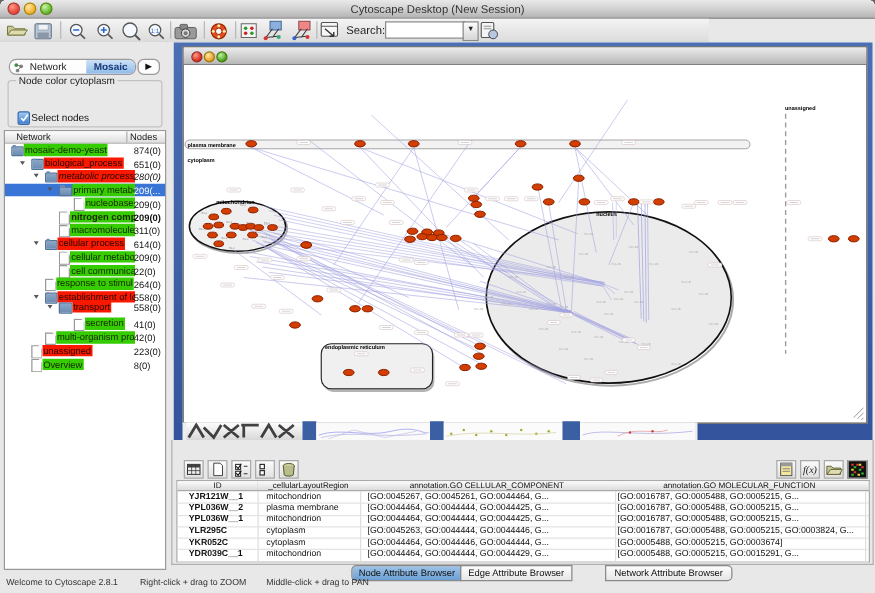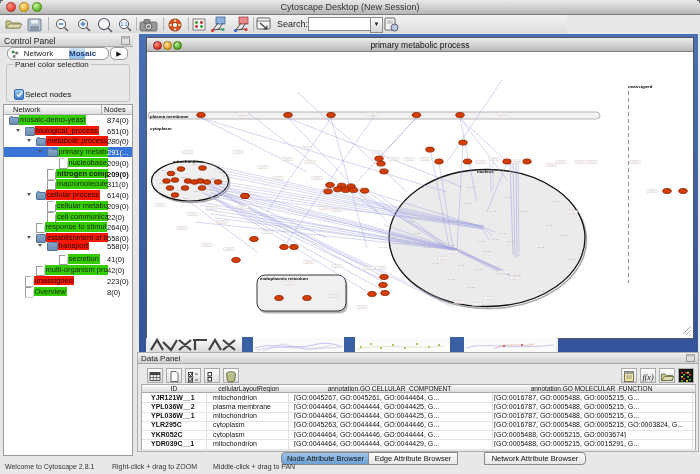--- a/index.html
+++ b/index.html
@@ -25,21 +25,21 @@
     color:#222;text-align:center;line-height:13px;}
   
   #cpanel{left:0;top:33px;width:134px;height:441px;background:#e8e8e8;}
   #cp-header{position:absolute;left:0;top:1px;width:133px;height:12px;
      background:linear-gradient(#f0f0f0,#d2d2d2);border-bottom:1px solid #aaa;}
   #cp-header span{position:absolute;left:4px;top:2px;font-size:8.5px;color:#222;}
   #cp-tabs{position:absolute;left:7px;top:14px;width:100px;height:11px;
      background:#fdfdfd;border:1px solid #9a9a9a;border-radius:6px;overflow:hidden;}
   #tab-network{position:absolute;left:0;top:0;width:61px;height:11px;font-size:8px;
      color:#222;text-align:center;line-height:11px;}
-  #tab-mosaic{position:absolute;left:61px;top:0;width:16px;height:11px;
+  #tab-mosaic{position:absolute;left:61px;top:0;width:39px;height:11px;
      background:linear-gradient(#cde2f7,#8fbbe8);color:#1a3a7a;font-weight:bold;
      font-size:8px;text-align:center;line-height:11px;}
   #tab-arrow{position:absolute;left:110px;top:14px;width:16px;height:11px;
      background:#fdfdfd;border:1px solid #9a9a9a;border-radius:5px;
      font-size:7px;line-height:11px;text-align:center;color:#111;}
   #groupbox{position:absolute;left:6px;top:31px;width:122px;height:36px;
      border:1px solid #c2c2c2;border-radius:3px;}
   #groupbox .glabel{position:absolute;left:6px;top:-5px;background:#e8e8e8;
      padding:0 2px;font-size:8px;color:#222;}
   #combo{position:absolute;left:5px;top:9px;width:112px;height:11px;background:#fff;
@@ -205,40 +205,33 @@
   <div id="searchdrop">▼</div>
   <svg class="abs" style="left:384px;top:2px" width="15" height="15" viewBox="0 0 15 15">
     <rect x="1" y="1" width="10" height="12" rx="1" fill="#f4f4f4" stroke="#555" stroke-width="0.9"></rect>
     <line x1="3" y1="4" x2="9" y2="4" stroke="#888" stroke-width="0.7"></line>
     <line x1="3" y1="6" x2="9" y2="6" stroke="#888" stroke-width="0.7"></line>
     <circle cx="10.5" cy="10.5" r="3.5" fill="#b8c8dd" stroke="#445" stroke-width="0.8"></circle>
   </svg>
 </div>
 
 <div class="abs" id="cpanel">
-  <div id="cp-header">
-      <span>Control Panel</span>
-    <svg style="position:absolute;right:3px;top:2px" width="9" height="9">
-        <rect x="0.5" y="0.5" width="8" height="8" fill="none" stroke="#999"></rect>
-        <rect x="0.5" y="0.5" width="8" height="2.5" fill="#bbb"></rect>
-      </svg>
-  </div>
   <div id="cp-tabs">
     <div id="tab-network">Network</div>
     <div id="tab-mosaic">Mosaic</div>
   </div>
   <svg class="abs" style="left:11px;top:17px" width="8" height="8">
     <circle cx="2" cy="2" r="1.5" fill="#3a9a3a"></circle>
       <circle cx="6" cy="3" r="1.5" fill="#888"></circle>
     <circle cx="3" cy="6.5" r="1.5" fill="#888"></circle>
       <path d="M2 2 L6 3 L3 6.5" stroke="#666" stroke-width="0.7" fill="none"></path>
   </svg>
   <div id="tab-arrow">▶</div>
   <div id="groupbox">
-      <span class="glabel">Panel color selection</span>
+      <span class="glabel">Node color cytoplasm</span>
   </div>
   <div id="selchk">
     <svg width="9" height="9" style="display:block">
         <path d="M2 4.6 L3.8 6.4 L7.2 1.8" stroke="#fff" stroke-width="1.4" fill="none"></path>
       </svg>
   </div>
   <div id="selchk-lbl">Select nodes</div>
   <div id="tree">
     <div id="tree-header">
         <span class="h1">Network</span>
@@ -260,21 +253,21 @@
         <div class="trow" style="top:30.9px;font-style:italic;">
           <div class="tri" style="left:22.5px"></div>
           <div class="fold" style="left:31.5px"></div>
           <div class="lbl r" style="left:42px;max-width:60px">metabolic process</div>
           <div class="num" style="">280(0)</div>
         </div>
         <div class="trow" style="top:41.7px;background:#3875d7;">
           <div class="tri" style="left:34px"></div>
           <div class="fold" style="left:43px"></div>
           <div class="lbl g" style="left:53.5px;max-width:48.5px">primary metabo</div>
-          <div class="num" style="color:#fff;">291(...</div>
+          <div class="num" style="color:#fff;">209(...</div>
         </div>
         <div class="trow" style="top:52.4px;">
           <div class="file" style="left:54.5px"></div>
           <div class="lbl g" style="left:63.5px;max-width:38.5px">nucleobase-</div>
           <div class="num" style="">209(0)</div>
         </div>
         <div class="trow" style="top:63.1px;font-weight:bold;">
           <div class="file" style="left:43px"></div>
           <div class="lbl g" style="left:52px;max-width:50px">nitrogen compo</div>
           <div class="num" style="">209(0)</div>
@@ -341,21 +334,20 @@
   </div>
 </div>
 
 <div class="abs" id="desktop">
   <div id="bluewrap">
     <div id="innerwin">
       <div id="iw-title">
         <div class="tl" style="left:6px;background:radial-gradient(circle at 35% 30%,#ff9a8a,#e03a28 60%,#a22);border:0.5px solid #922;"></div>
         <div class="tl" style="left:16px;background:radial-gradient(circle at 35% 30%,#ffe9a8,#f0a838 60%,#b70);border:0.5px solid #970;"></div>
         <div class="tl" style="left:26px;background:radial-gradient(circle at 35% 30%,#c0f0a0,#58b034 60%,#371);border:0.5px solid #470;"></div>
-        <div class="t">primary metabolic process</div>
       </div>
       <svg id="netcanvas" style="position:absolute;left:0;top:14px" width="544" height="285" viewBox="0 0 544 285">
           <rect x="1" y="60" width="452" height="7" rx="3.5" fill="#f2f2f2" stroke="#999" stroke-width="0.7"></rect>
           <text x="3" y="65.5" font-size="4.4" font-weight="bold" fill="#000" font-family="Liberation Sans">plasma membrane</text>
           <text x="3" y="77.5" font-size="4.4" font-weight="bold" fill="#000" font-family="Liberation Sans">cytoplasm</text>
           <ellipse cx="44.2" cy="130.5" rx="38.5" ry="20" fill="none" stroke="#aaa" stroke-width="1.4"></ellipse>
           <ellipse cx="43" cy="129" rx="38.5" ry="20" fill="#efefef" stroke="#111" stroke-width="1.2"></ellipse>
           <text x="26" y="111" font-size="4.4" font-weight="bold" fill="#000" font-family="Liberation Sans">mitochondrion</text>
           <ellipse cx="341.5" cy="188" rx="98" ry="68.5" fill="none" stroke="#aaa" stroke-width="1.6"></ellipse>
           <ellipse cx="340" cy="186" rx="98" ry="68.5" fill="#ebebeb" stroke="#111" stroke-width="1.3"></ellipse>
@@ -661,27 +653,20 @@
             <path d="M2 10 C20 4 45 12 90 7" stroke="#a9a9e0" stroke-width="0.6" fill="none"></path>
             <path d="M30 11 C45 3 60 10 70 6" stroke="#d88" stroke-width="0.5" fill="none"></path>
             <circle cx="40" cy="8" r="1" fill="#c44"></circle>
             <circle cx="58" cy="7" r="1" fill="#c44"></circle>
           </svg></div>
       </div>
   </div>
 </div>
 
 <div class="abs" id="dpanel">
-  <div id="dp-title">
-      <span>Data Panel</span>
-    <svg style="position:absolute;right:3px;top:1px" width="9" height="8">
-        <rect x="0.5" y="0.5" width="8" height="7" fill="none" stroke="#999"></rect>
-        <rect x="0.5" y="0.5" width="8" height="2" fill="#bbb"></rect>
-      </svg>
-  </div>
   <div id="dp-toolbar">
     <div class="dbtn" style="left:9px"><svg width="14" height="13">
           <rect x="2" y="2.5" width="10" height="8" fill="#eee" stroke="#333" stroke-width="0.8"></rect>
           <rect x="2" y="2.5" width="10" height="2.5" fill="#444"></rect>
           <line x1="5.3" y1="2.5" x2="5.3" y2="10.5" stroke="#333" stroke-width="0.6"></line>
           <line x1="8.6" y1="2.5" x2="8.6" y2="10.5" stroke="#333" stroke-width="0.6"></line>
           <line x1="2" y1="7.5" x2="12" y2="7.5" stroke="#333" stroke-width="0.6"></line>
         </svg></div>
     <div class="dbtn" style="left:28px"><svg width="14" height="13">
           <path d="M4 1.5 L9 1.5 L11 3.5 L11 11.5 L4 11.5 Z" fill="#fff" stroke="#444" stroke-width="0.8"></path>

